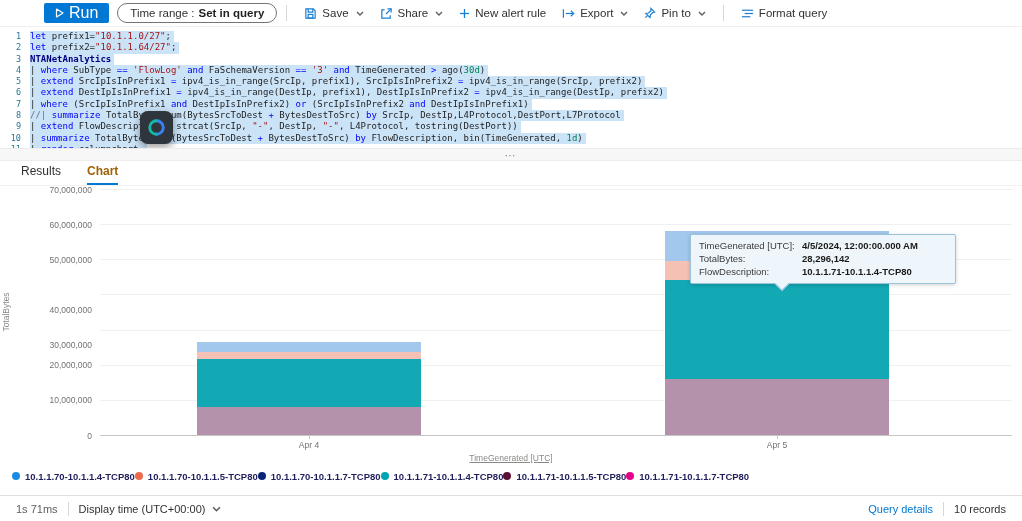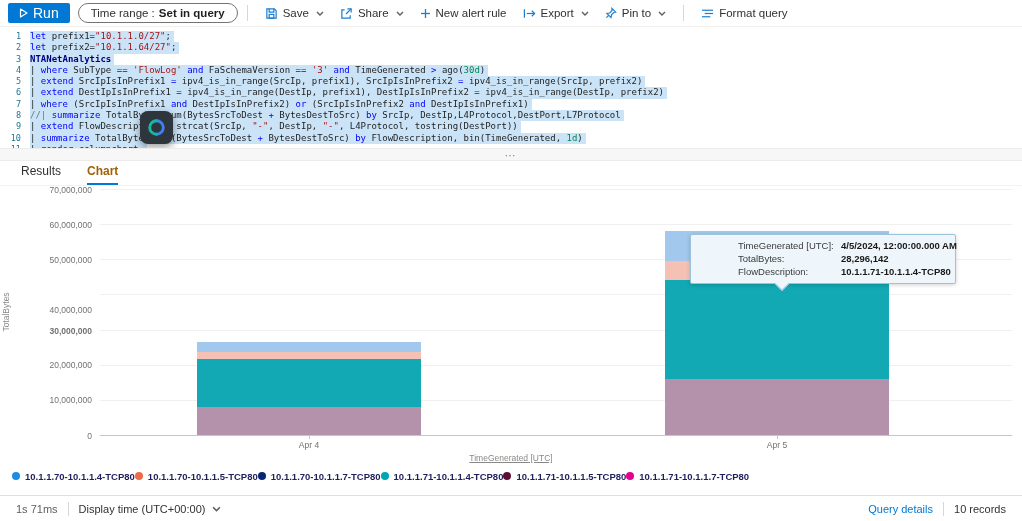--- a/index.html
+++ b/index.html
@@ -4,21 +4,21 @@
 <style>
   * { margin:0; padding:0; box-sizing:border-box; }
   html,body { width:1022px; height:521px; background:#fff; overflow:hidden;
     font-family:"Liberation Sans", sans-serif; color:#323130; }
   .page { position:relative; width:1022px; height:521px; }
 
   
   .toolbar { position:absolute; top:0; left:0; right:0; height:27px; display:flex;
     align-items:center; padding-left:8px; border-bottom:1px solid #f0efee; background:#fff; }
   .run-btn { height:20px; background:#0078d4; color:#fff; border:none; border-radius:2px;
-    font-size:14px; font-family:inherit; display:flex; align-items:center; gap:5px; padding:0 11px; cursor:pointer; }
+    font-size:16px; font-family:inherit; display:flex; align-items:center; gap:5px; padding:0 11px; cursor:pointer;margin-left:36px; }
   .pill { height:20px; margin-left:8px; border:1px solid #767472; border-radius:10px;
     display:flex; align-items:center; gap:4px; padding:0 12px; font-size:11.5px; background:#fff; cursor:pointer; }
   .pill b { font-weight:700; color:#201f1e; }
   .tb-div { width:1px; height:16px; background:#d8d6d4; margin:0 9px; }
   .tb-item { display:flex; align-items:center; gap:5px; padding:0 8px; height:27px;
     font-size:11.5px; color:#323130; background:none; border:none; font-family:inherit; cursor:pointer; }
   .tb-item svg.ic { stroke:#1a7fd4; fill:none; stroke-width:1.3; }
   .chev { stroke:#605e5c; fill:none; stroke-width:1.4; margin-left:2px; }
 
   
@@ -62,21 +62,21 @@
   .x-axis-title { position:absolute; top:266px; left:0; right:0; text-align:center;
     font-size:8.5px; color:#8a8886;text-decoration:underline; }
 
   
   .tooltip { position:absolute; left:690px; top:234px; width:266px; background:#eef6fc;
     border:1px solid #9cc3dc; border-radius:2px; box-shadow:0 1px 4px rgba(0,0,0,.18);
     padding:4px 8px 5px 8px; font-size:9.5px; z-index:5; }
   .tooltip:after { content:""; position:absolute; bottom:-5.5px; left:86px; width:9px; height:9px;
     background:#eef6fc; border-right:1px solid #9cc3dc; border-bottom:1px solid #9cc3dc;
     transform:rotate(45deg); }
-  .tt-row { display:flex; line-height:13px;margin-left:39px; }
+  .tt-row { display:flex; line-height:13px; }
   .tt-label { width:103px; flex:none; color:#3b3a39; }
   .tt-value { font-weight:700; color:#1b1a19; white-space:nowrap; }
 
   
   .legend { position:absolute; top:468px; left:12px; right:0; height:16px; display:flex;
     align-items:center; }
   .leg-item { display:flex; align-items:center; gap:5px; font-size:9.5px; font-weight:600;
     color:#1f1f5c; cursor:pointer; }
   .dot { width:8px; height:8px; border-radius:50%; flex:none; }
 
@@ -219,21 +219,21 @@
           <div class="bar-seg" style="height: 55.7014px; bottom: 0px; background: rgb(180, 146, 172);"></div>
           <div class="bar-seg" style="height: 99.4407px; bottom: 55.7014px; background: rgb(18, 169, 180);"></div>
           <div class="bar-seg" style="height: 19.3286px; bottom: 155.142px; background: rgb(246, 193, 181);"></div>
           <div class="bar-seg" style="height: 29.8714px; bottom: 174.471px; background: rgb(163, 200, 237);"></div>
         </div>
       </div>
     <div class="x-axis-title">TimeGenerated [UTC]</div>
   <div class="ytick" style="top: 243.5px;">0</div>
       <div class="ytick" style="top: 208.357px;">10,000,000</div>
       <div class="ytick" style="top: 173.214px;">20,000,000</div>
-      <div class="ytick" style="top: 139px; font-weight: bold;">30,000,000</div>
+      <div class="ytick" style="top: 153px;">30,000,000</div>
       <div class="ytick" style="top: 118px;">40,000,000</div>
       <div class="ytick" style="top: 67.7857px;">50,000,000</div>
       <div class="ytick" style="top: 32.6429px;">60,000,000</div>
       <div class="ytick" style="top: -2.5px;">70,000,000</div>
       <div class="xtickmark" style="left: 309px;"></div>
       <div class="xtick" style="left: 309px;">Apr 4</div>
       <div class="xtickmark" style="left: 777px;"></div>
       <div class="xtick" style="left: 777px;">Apr 5</div>
     </div>
 

